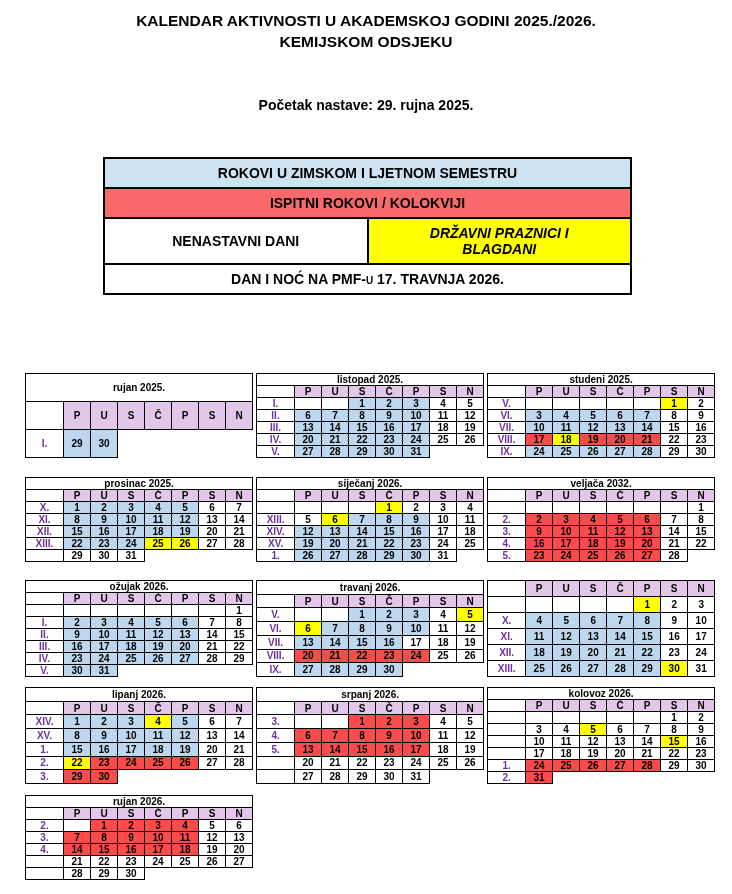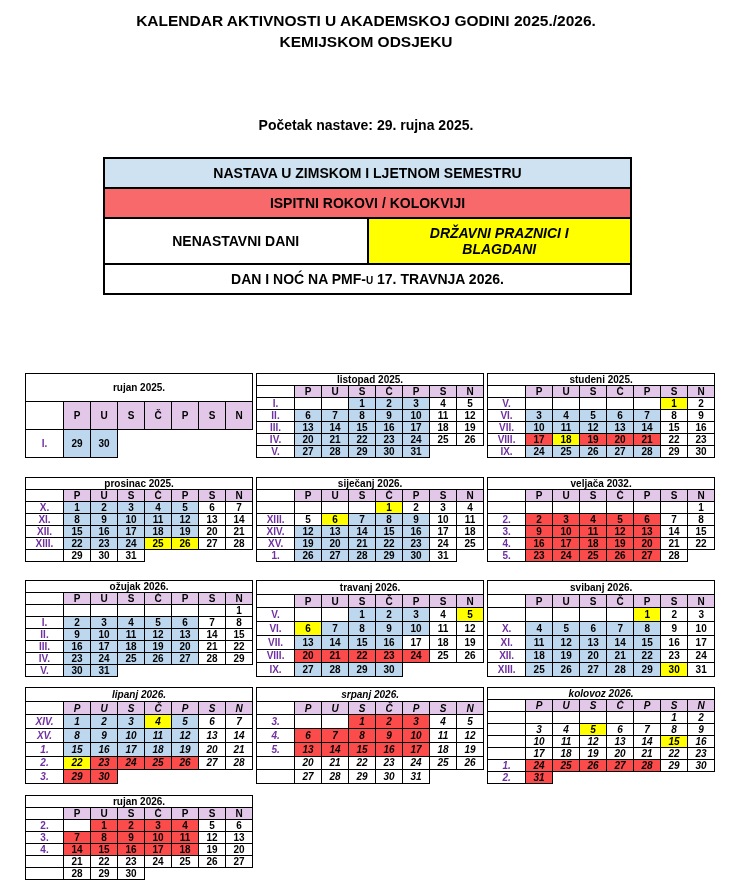--- a/index.html
+++ b/index.html
@@ -1,20 +1,20 @@
 <!DOCTYPE html>
 <html><head>
 <meta charset="utf-8">
 <style>
   html,body{margin:0;padding:0;background:#fff;}
   .page{position:relative;width:732px;height:894px;background:#fff;overflow:hidden;
         font-family:"Liberation Sans",sans-serif;font-weight:bold;color:#000;}
   .title{position:absolute;top:10px;left:0;width:732px;text-align:center;
          font-size:15.5px;line-height:21px;letter-spacing:0px;}
-  .subtitle{position:absolute;top:97px;left:0;width:732px;text-align:center;font-size:14px;margin-top:20px;}
+  .subtitle{position:absolute;top:97px;left:0;width:732px;text-align:center;font-size:14px;}
   table.legend{position:absolute;top:157px;left:103px;width:529px;border-collapse:collapse;
          table-layout:fixed;text-align:center;font-size:14px;}
   table.legend td{border:2px solid #000;padding:6px 4px;}
   .lg-blue{background:#CFE2F1;}
   .lg-red{background:#F8696B;}
   .lg-yellow{background:#FFFF00;}
   .lg-peach{background:#FCE4D6;}
   .lg-white{background:#FFFFFF;}
   .slim{padding:4px 4px;}
   .half{width:50%;margin-top:20px;}
@@ -38,21 +38,21 @@
   <div class="title">
     <div>KALENDAR AKTIVNOSTI U AKADEMSKOJ GODINI 2025./2026.</div>
     <div>KEMIJSKOM ODSJEKU</div>
   </div>
 
   <div class="subtitle">Početak nastave: 29. rujna 2025.</div>
 
   <table class="legend">
     <tbody>
         <tr>
-      <td class="lg-blue" colspan="2">NASTAVA U ZIMSKOM I LJETNOM SEMESTRU</td>
+      <td class="lg-blue" colspan="2">ROKOVI U ZIMSKOM I LJETNOM SEMESTRU</td>
     </tr>
     <tr>
       <td class="lg-red" colspan="2">ISPITNI ROKOVI / KOLOKVIJI</td>
     </tr>
     <tr>
       <td class="lg-white half">NENASTAVNI DANI</td>
       <td class="lg-yellow half"><span class="wrapnarrow">DRŽAVNI PRAZNICI I BLAGDANI</span></td>
     </tr>
     <tr>
       <td class="lg-white slim" colspan="2"><span>DAN I NOĆ NA PMF-</span><span class="sc">u</span><span> 17. TRAVNJA 2026.</span></td>
@@ -637,23 +637,20 @@
             <col style="width: 27px;">
             <col style="width: 27px;">
             <col style="width: 27px;">
             <col style="width: 27px;">
             <col style="width: 27px;">
             <col style="width: 27px;">
             <col style="width: 27px;">
           </colgroup>
           <tbody>
             <tr>
-              <td colspan="8" class="mname">svibanj 2026.</td>
-            </tr>
-            <tr>
               <td class="wklbl"></td>
               <td class="wd">P</td>
               <td class="wd">U</td>
               <td class="wd">S</td>
               <td class="wd">Č</td>
               <td class="wd">P</td>
               <td class="wd">S</td>
               <td class="wd">N</td>
             </tr>
             <tr>
@@ -702,21 +699,21 @@
               <td class="day" style="background: rgb(189, 215, 238);">26</td>
               <td class="day" style="background: rgb(189, 215, 238);">27</td>
               <td class="day" style="background: rgb(189, 215, 238);">28</td>
               <td class="day" style="background: rgb(189, 215, 238);">29</td>
               <td class="day" style="background: rgb(255, 255, 0);">30</td>
               <td class="day" style="background: rgb(255, 255, 255);">31</td>
             </tr>
           </tbody>
         </table>
       </div>
-      <div class="band" style="top: 314px; font-style: italic;">
+      <div class="band" style="top: 314px;">
         <table class="cal">
           <colgroup>
             <col style="width: 38px;">
             <col style="width: 27px;">
             <col style="width: 27px;">
             <col style="width: 27px;">
             <col style="width: 27px;">
             <col style="width: 27px;">
             <col style="width: 27px;">
             <col style="width: 27px;">

